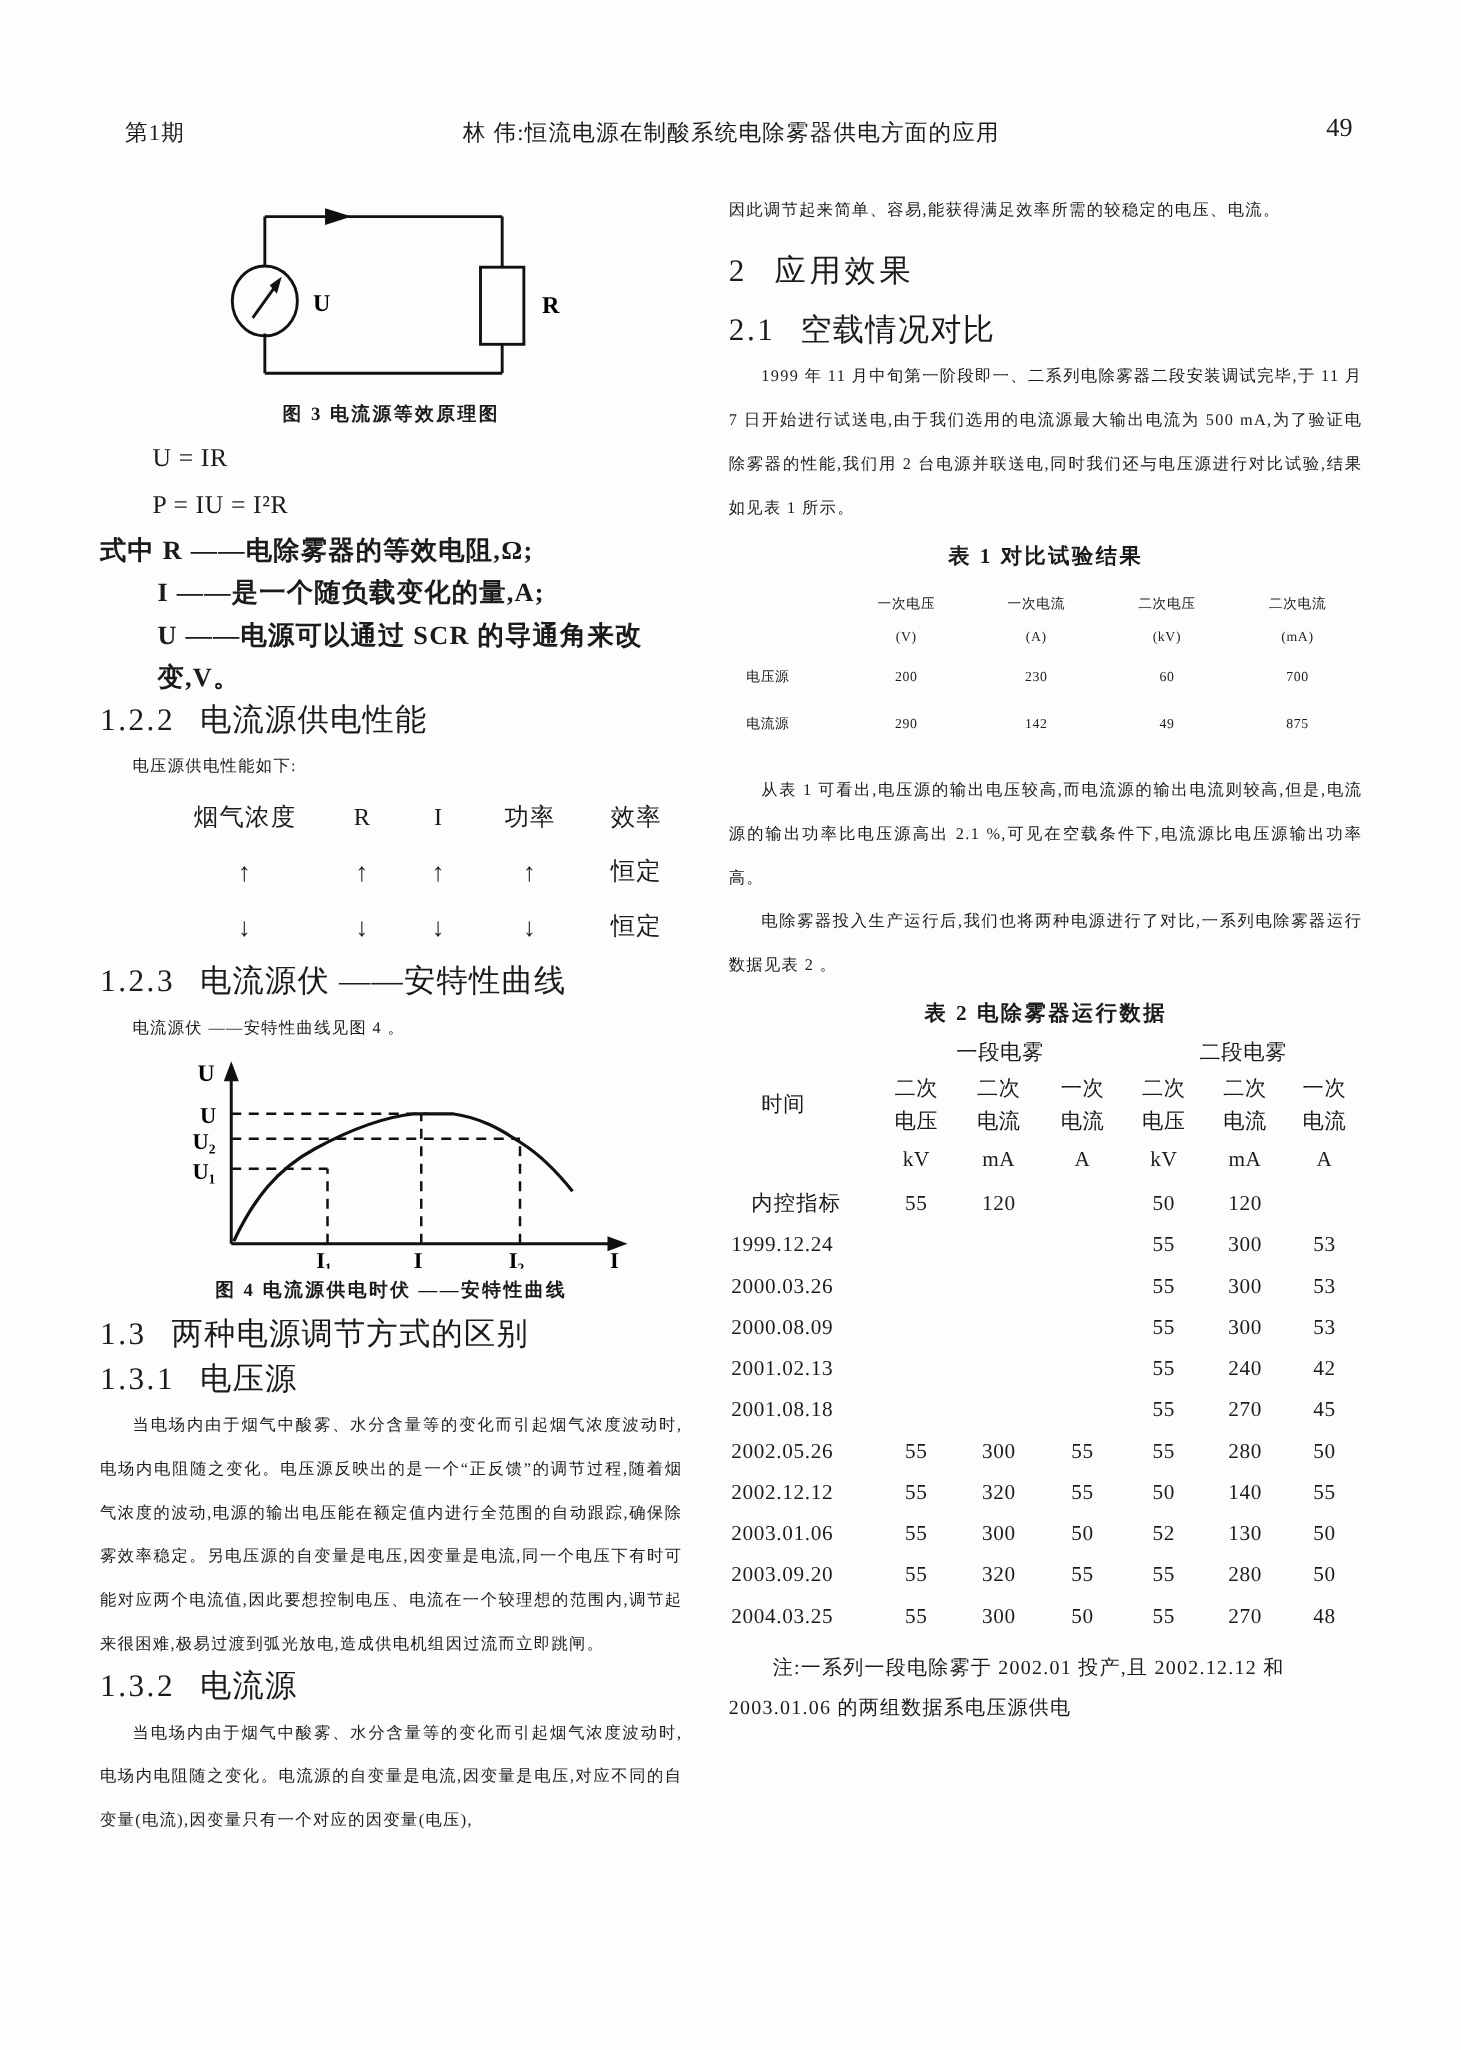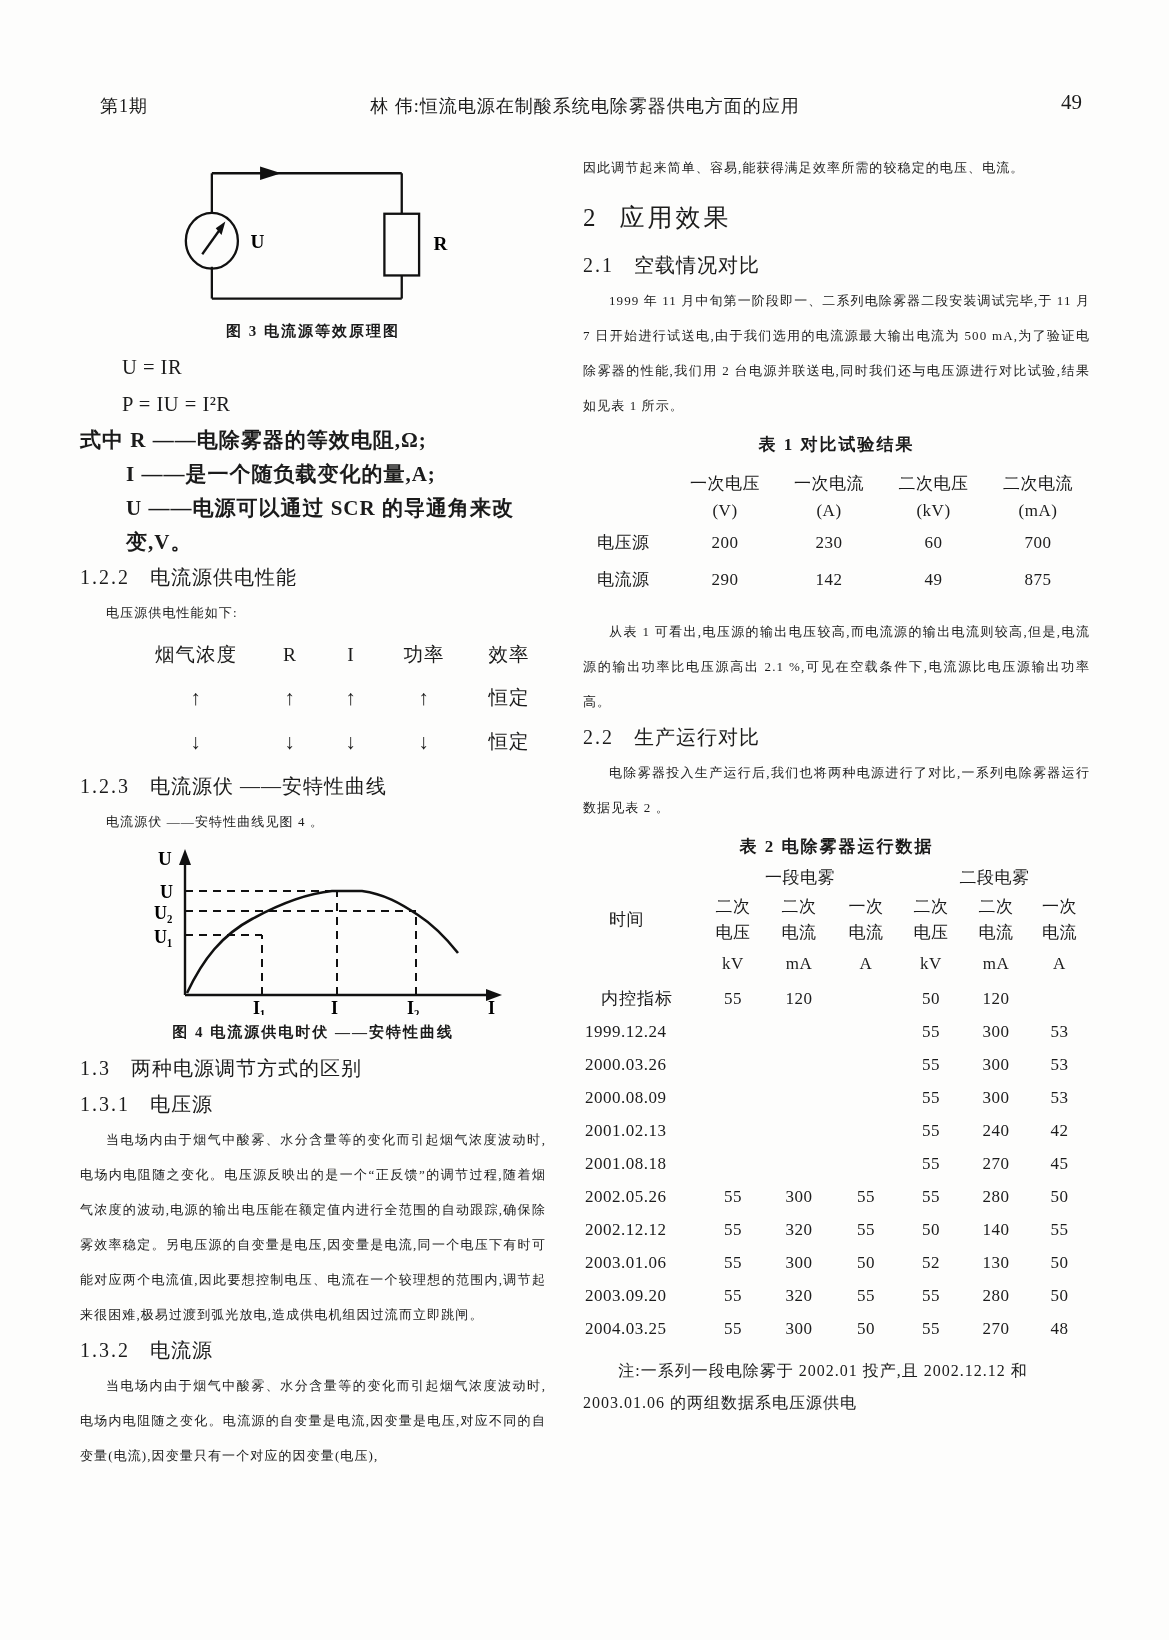--- a/index.html
+++ b/index.html
@@ -11,41 +11,41 @@
   .hdr{position:absolute;top:94px;left:80px;width:1010px;height:30px;font-size:18px;letter-spacing:1px;}
   .hdr-issue{position:absolute;left:20px;top:0;}
   .hdr-title{position:absolute;left:0;right:0;top:0;text-align:center;letter-spacing:1px;}
   .hdr-page{position:absolute;right:8px;top:-4px;font-size:21px;letter-spacing:0;}
 
   .col-left{position:absolute;left:80px;top:150px;width:466px;}
   .col-right{position:absolute;left:583px;top:150px;width:507px;}
 
   .para{font-size:13px;line-height:35px;letter-spacing:1.1px;text-align:justify;}
   .ind{text-indent:2em;}
-  .h3{font-size:20px;line-height:36px;letter-spacing:1px;white-space:nowrap;}
+  .h3{font-size:25px;line-height:36px;letter-spacing:1px;white-space:nowrap;}
   .h3 .snum{margin-right:20px;letter-spacing:2px;}
   .h2big{font-size:25px;line-height:34px;margin:16px 0 12px 0;letter-spacing:3px;}
   .h2big .snum{margin-right:24px;letter-spacing:0;}
 
   svg{display:block;}
   .fig3-svg{margin:4px 0 0 80px;}
   .fig4-svg{margin:4px 0 0 10px;}
   .figcap{text-align:center;font-size:15px;font-weight:bold;letter-spacing:2px;margin:8px 0 8px 0;}
 
   .formulas{margin-left:42px;font-size:20.5px;line-height:37px;letter-spacing:0.5px;}
   .where{font-size:21px;line-height:34px;letter-spacing:1px;font-weight:bold;}
   .where .w2{margin-left:46px;}
 
   .arrtab{display:grid;grid-template-columns:128px 60px 62px 84px 86px;margin:4px 0 4px 52px;
           text-align:center;font-size:19.5px;letter-spacing:1px;}
   .arrtab .hcell{line-height:42px;}
   .arrtab .acell{line-height:44px;font-size:21px;}
 
   .tcap{text-align:center;font-weight:bold;font-size:17px;letter-spacing:2px;margin:10px 0 8px 0;}
-  .t1{display:grid;grid-template-columns:90px 104px 104px 105px 104px;font-size:17px;letter-spacing:0.5px;}
+  .t1{display:grid;grid-template-columns:90px 104px 104px 105px 104px;font-size:11px;letter-spacing:0.5px;}
   .t1 .hc{text-align:center;line-height:27px;padding-top:6px;}
   .t1 .dc{text-align:center;line-height:37px;}
   .t1 .lc{text-align:left;padding-left:14px;line-height:37px;}
   .hl{display:block;}
 
   .t2{display:grid;grid-template-columns:118px 64px 68px 66px 64px 66px 61px;font-size:17px;letter-spacing:0.5px;}
   .t2 .gcell{text-align:center;line-height:32px;}
   .t2 .g1{grid-column:2/5;}
   .t2 .g2{grid-column:5/8;}
   .t2 .timehdr{display:flex;align-items:center;padding-left:26px;line-height:52px;}
@@ -205,23 +205,20 @@
     <span class="dc">700</span>
     <span class="lc">电流源</span>
     <span class="dc">290</span>
     <span class="dc">142</span>
     <span class="dc">49</span>
     <span class="dc">875</span>
   </div>
 
   <div class="para ind" style="margin-top:16px">从表 1 可看出,电压源的输出电压较高,而电流源的输出电流则较高,但是,电流源的输出功率比电压源高出 2.1 %,可见在空载条件下,电流源比电压源输出功率高。</div>
 
-  <div class="h3">
-    <span class="snum">2.2</span><span>生产运行对比</span>
-  </div>
   <div class="para ind">电除雾器投入生产运行后,我们也将两种电源进行了对比,一系列电除雾器运行数据见表 2 。</div>
 
   <div class="tcap" style="margin-bottom:4px">表 2    电除雾器运行数据</div>
   <div class="t2">
     <span></span>
     <span class="gcell g1">一段电雾</span>
     <span class="gcell g2">二段电雾</span>
 
     <span class="timehdr">时间</span>
     <span class="hc">

